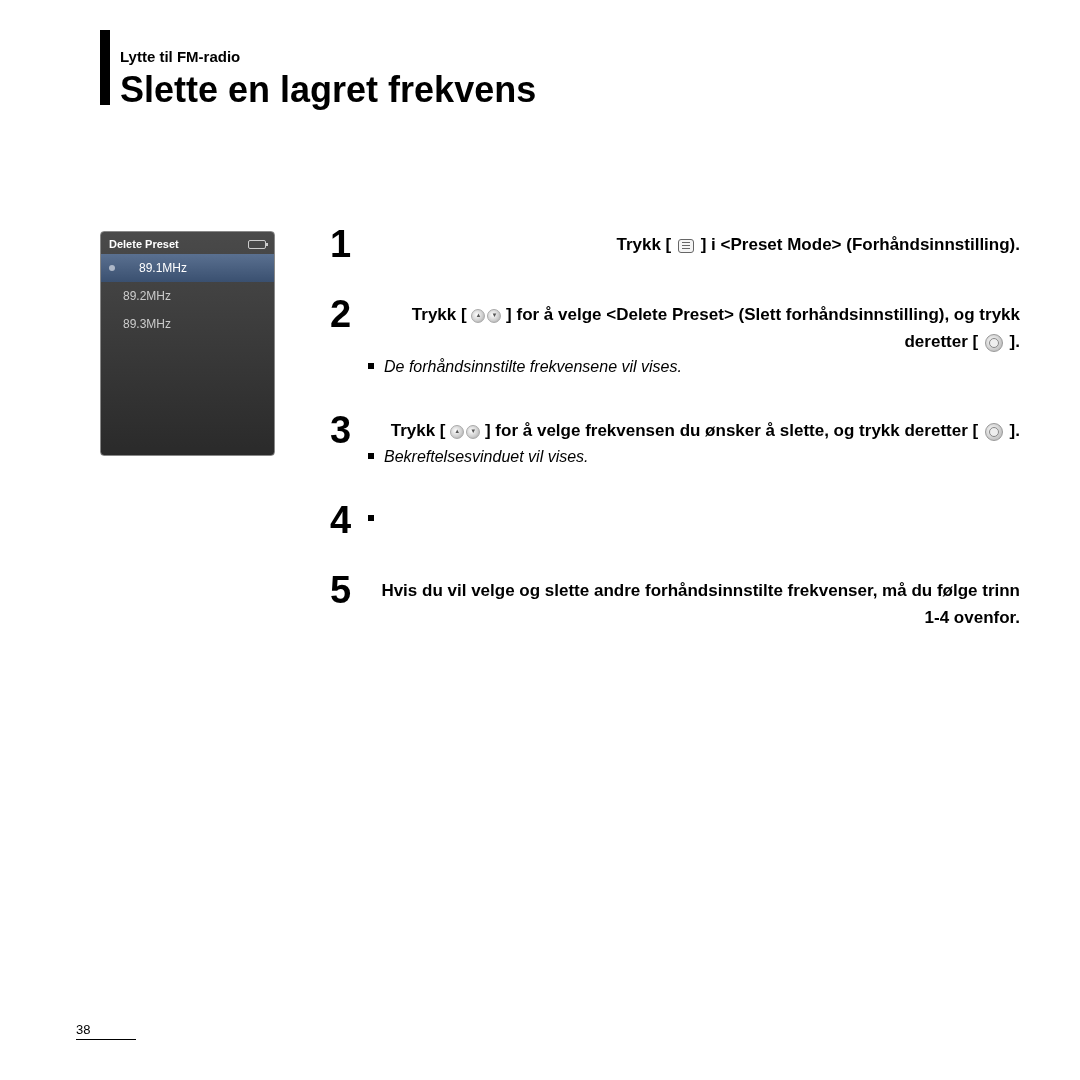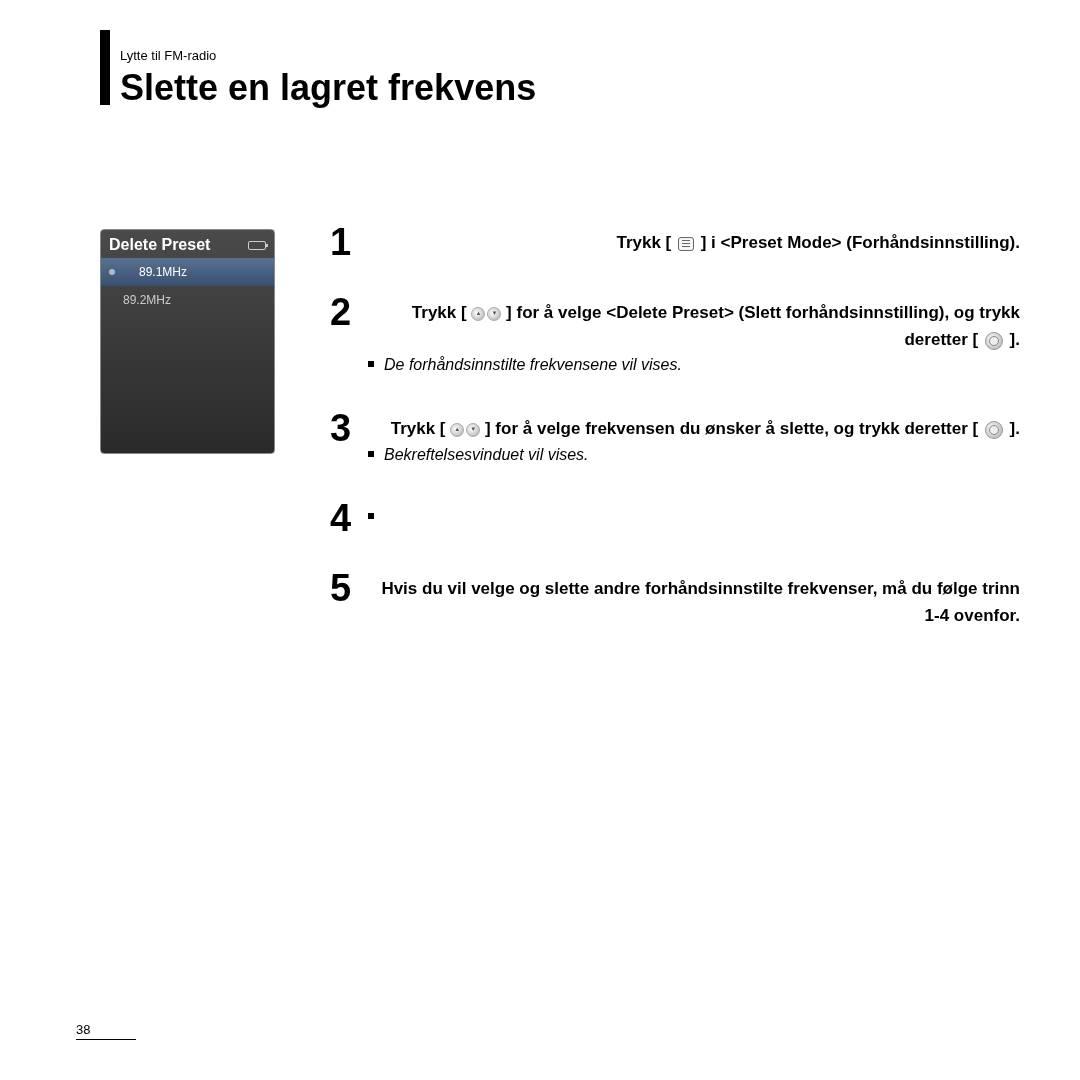--- a/index.html
+++ b/index.html
@@ -26,22 +26,22 @@
       top: 30px;
       width: 10px;
       height: 75px;
       background: #000;
     }
     .header-text {
       margin-left: 20px;
       padding-top: 8px;
     }
     .section-label {
-      font-size: 13px;
-      font-weight: normal;
+      font-size: 15px;
+      font-weight: bold;
     }
     .page-title {
       font-size: 36px;
       font-weight: bold;
       margin-top: 4px;
     }
     .content {
       display: flex;
       margin-top: 120px;
     }
@@ -56,21 +56,21 @@
       border: 1px solid #888;
       border-radius: 4px;
       overflow: hidden;
     }
     .device-header {
       display: flex;
       justify-content: space-between;
       align-items: center;
       padding: 6px 8px 4px 8px;
       color: #fff;
-      font-size: 16px;
+      font-size: 11px;
       font-weight: bold;
     }
     .battery-icon {
       width: 18px;
       height: 9px;
       border: 1px solid #ccc;
       border-radius: 2px;
       position: relative;
     }
     .battery-icon::after {
@@ -262,20 +262,21 @@
   <div class="content">
     <div class="device-col">
       <div class="device-screen">
         <div class="device-header">
           <span>Delete Preset</span>
           <span class="battery-icon"><span class="battery-fill"></span></span>
         </div>
         <ul class="preset-list" id="preset-list">
             <li class="preset-item selected">89.1MHz</li>
             <li class="preset-item">89.2MHz</li>
+            <li class="preset-item">89.3MHz</li>
           </ul>
       </div>
     </div>
 
     <div class="steps-col" id="steps-col">
         <div class="step">
           <div class="step-num">1</div>
           <div class="step-body">
             <div class="step-main">Trykk [ <span class="icon icon-menu"></span> ] i &lt;Preset Mode&gt; (Forhåndsinnstilling).</div>
           </div>

